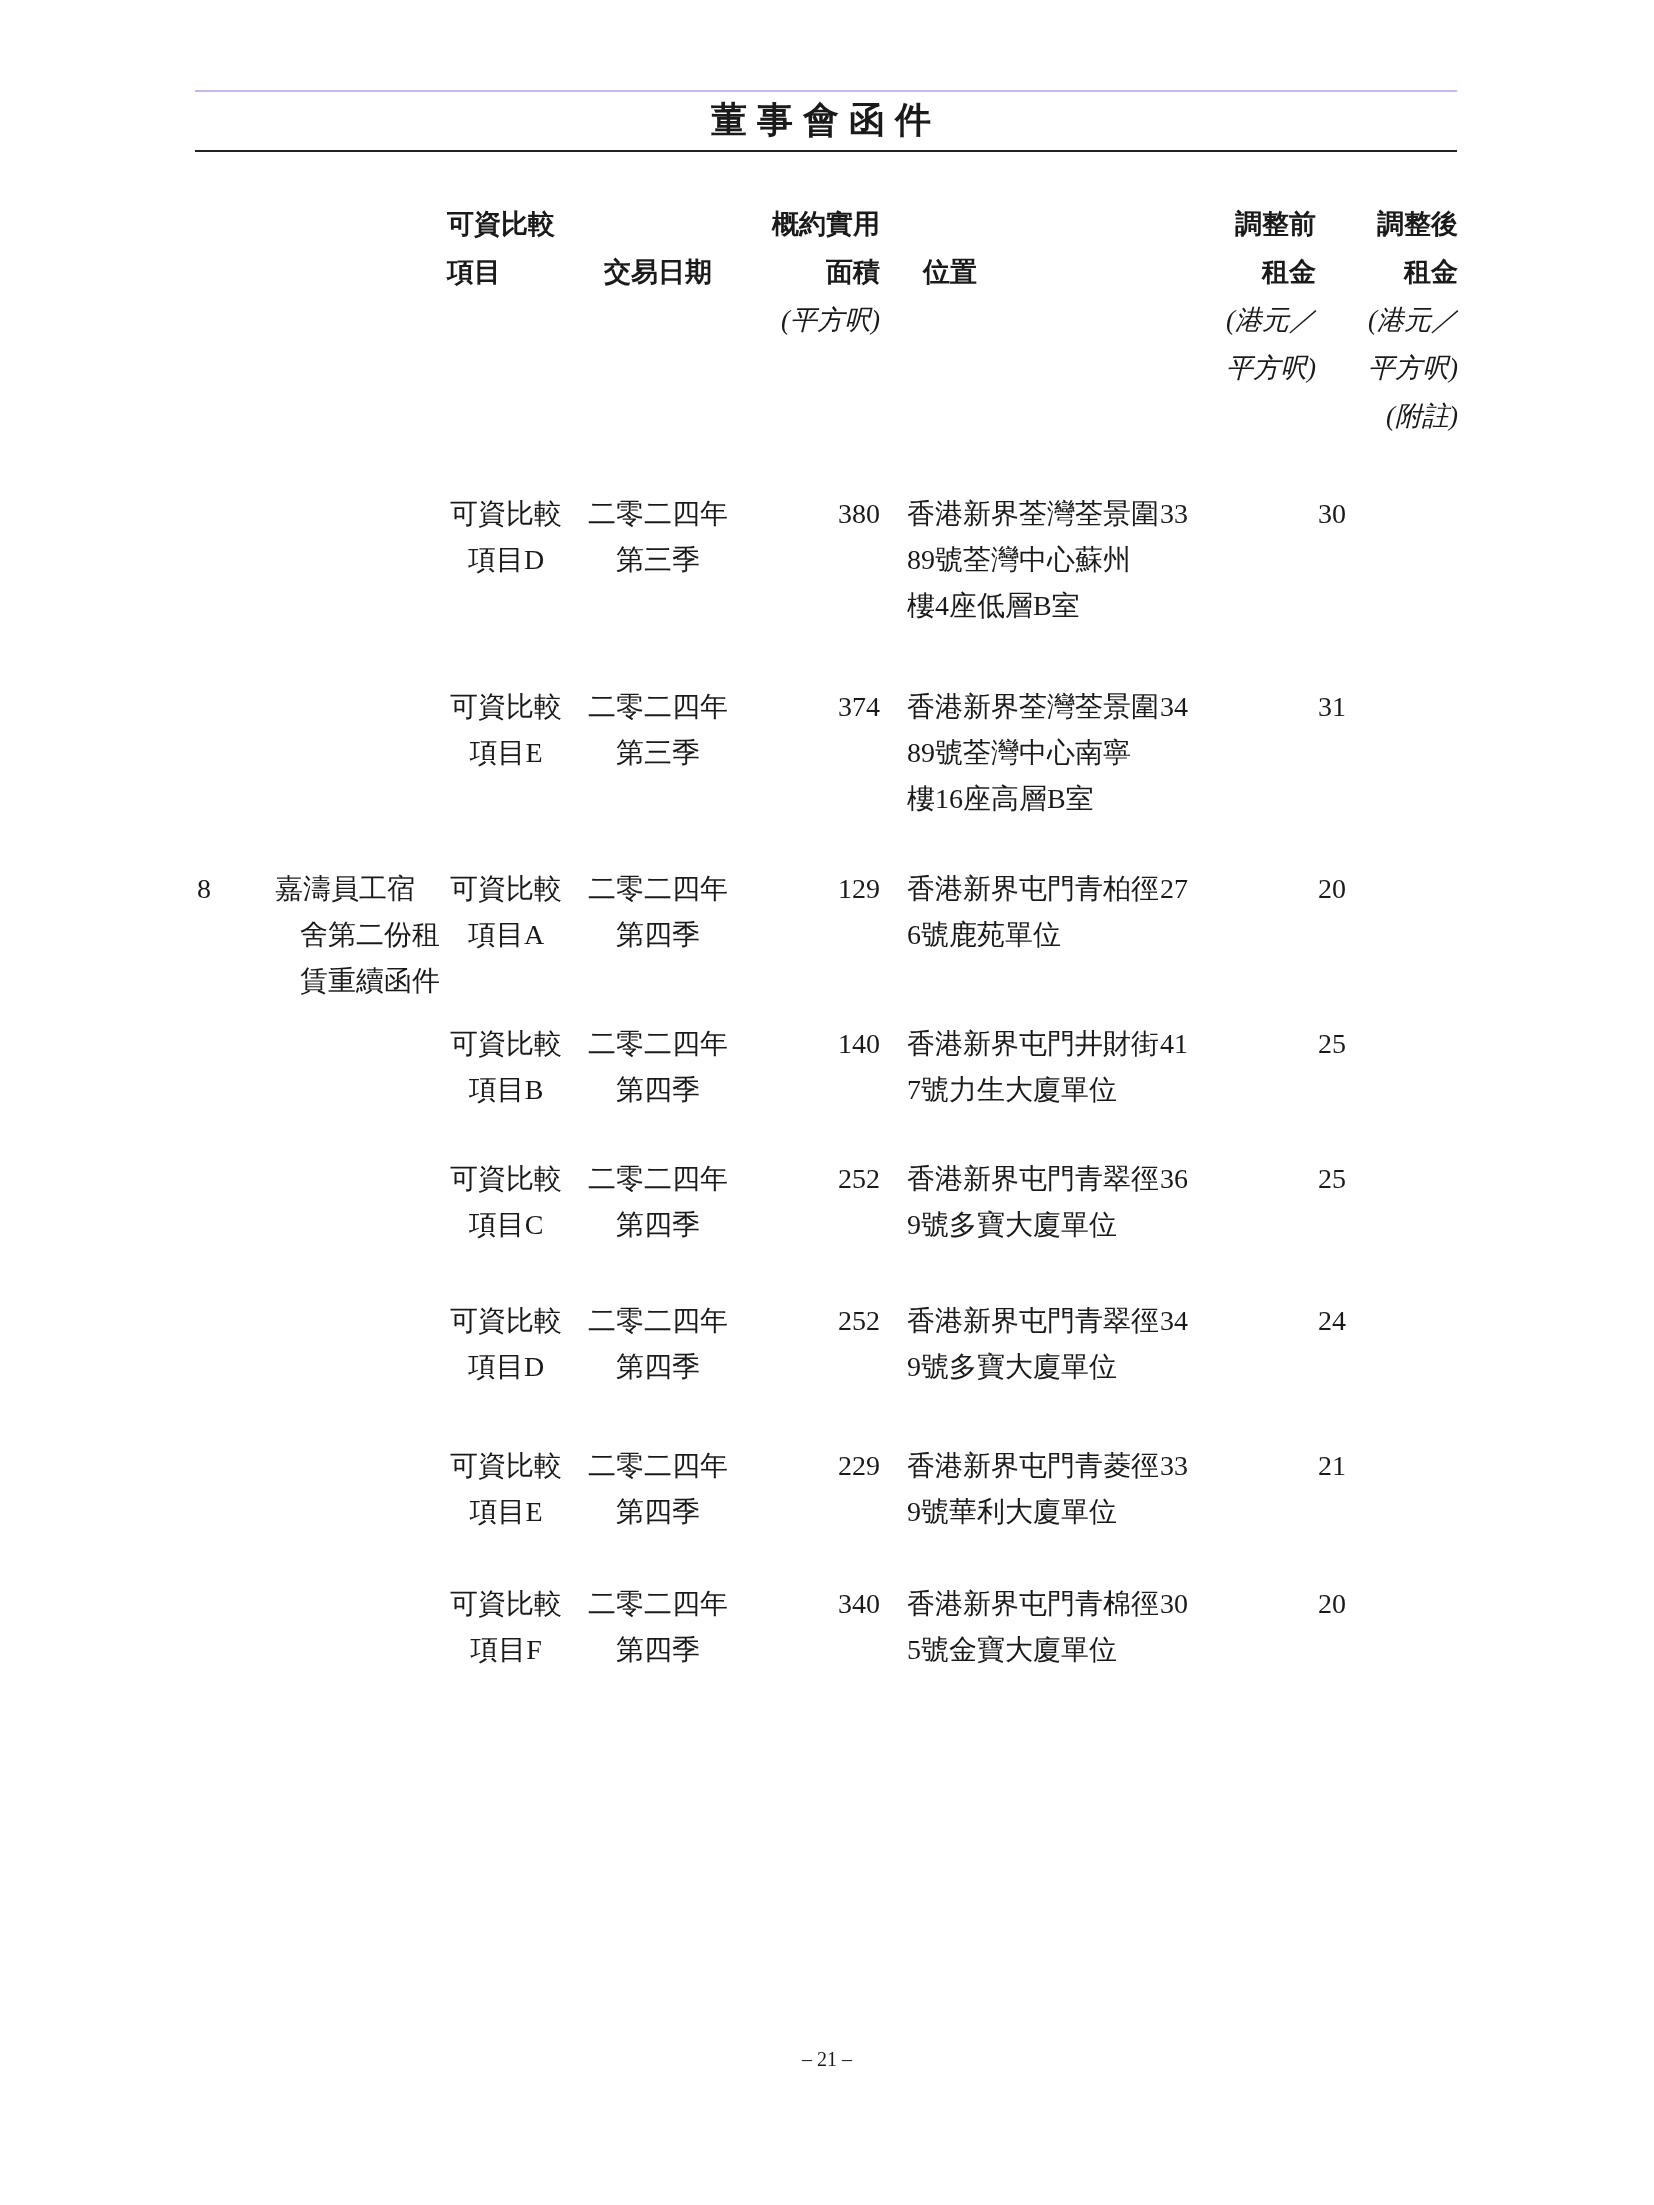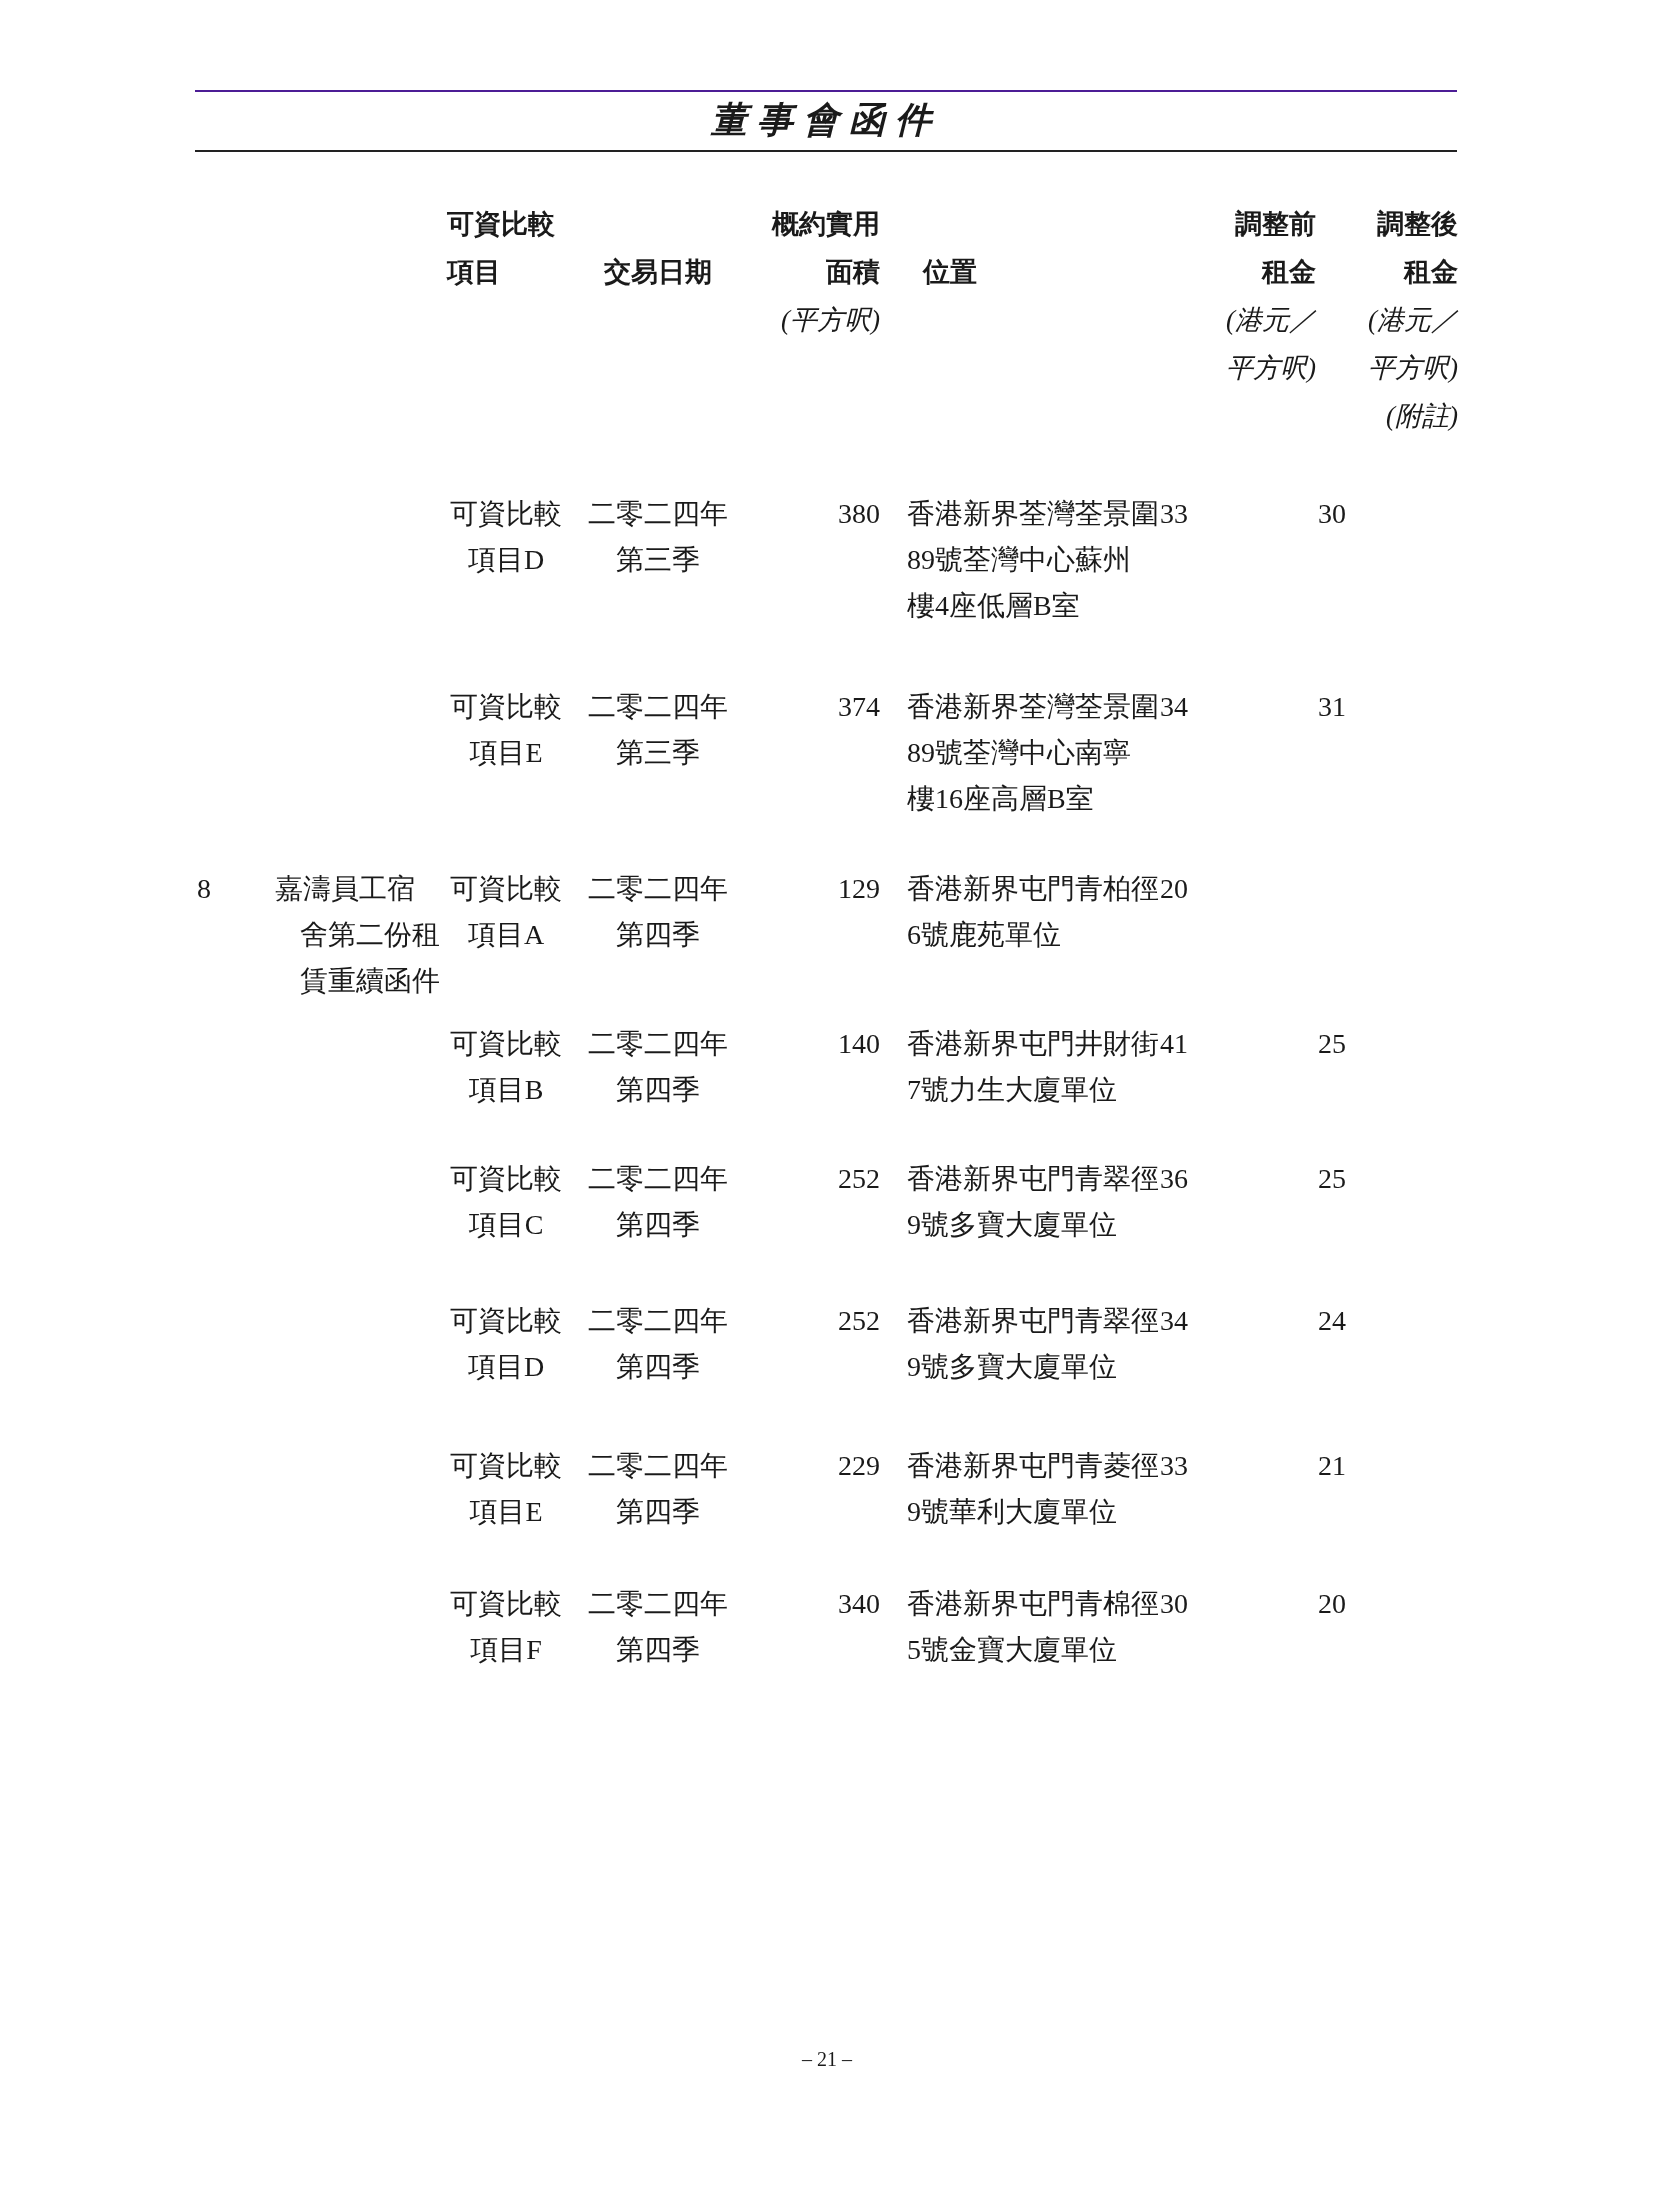--- a/index.html
+++ b/index.html
@@ -12,25 +12,24 @@
     padding-top:90px;
     overflow:hidden;
     font-family:"Liberation Serif","DejaVu Serif",serif;
     font-size:28px;
     color:#1a1a1a;
   }
   
   .title-block{
     margin-left:195px;
     width:1262px;
-    border-top:2px solid #4c1d95;
+    border-top:2px solid #c4b5fd;
     border-bottom:2px solid #222;
     padding:6px 0 8px 0;
     text-align:center;
-    font-style:italic;
   }
   .title-block .title{
     font-family:"Liberation Sans","DejaVu Sans",sans-serif;
     font-weight:700;
     font-size:36px;
     line-height:44px;
     letter-spacing:10px;
   }
   
   .tbl{margin-left:145px;width:1315px;}
@@ -191,20 +190,23 @@
             <div>二零二四年</div>
             <div>第四季</div>
           </div>
     <div class="cell c-area">
             <div>129</div>
           </div>
     <div class="cell c-loc">
             <div>香港新界屯門青柏徑</div>
             <div>6號鹿苑單位</div>
           </div>
+    <div class="cell c-rb">
+            <div>27</div>
+          </div>
     <div class="cell c-ra">
             <div>20</div>
           </div>
   </div>
 
   <div class="grid row trow4">
     <div class="cell c-no"></div>
     <div class="cell c-name"></div>
     <div class="cell c-item">
             <div>可資比較</div>

